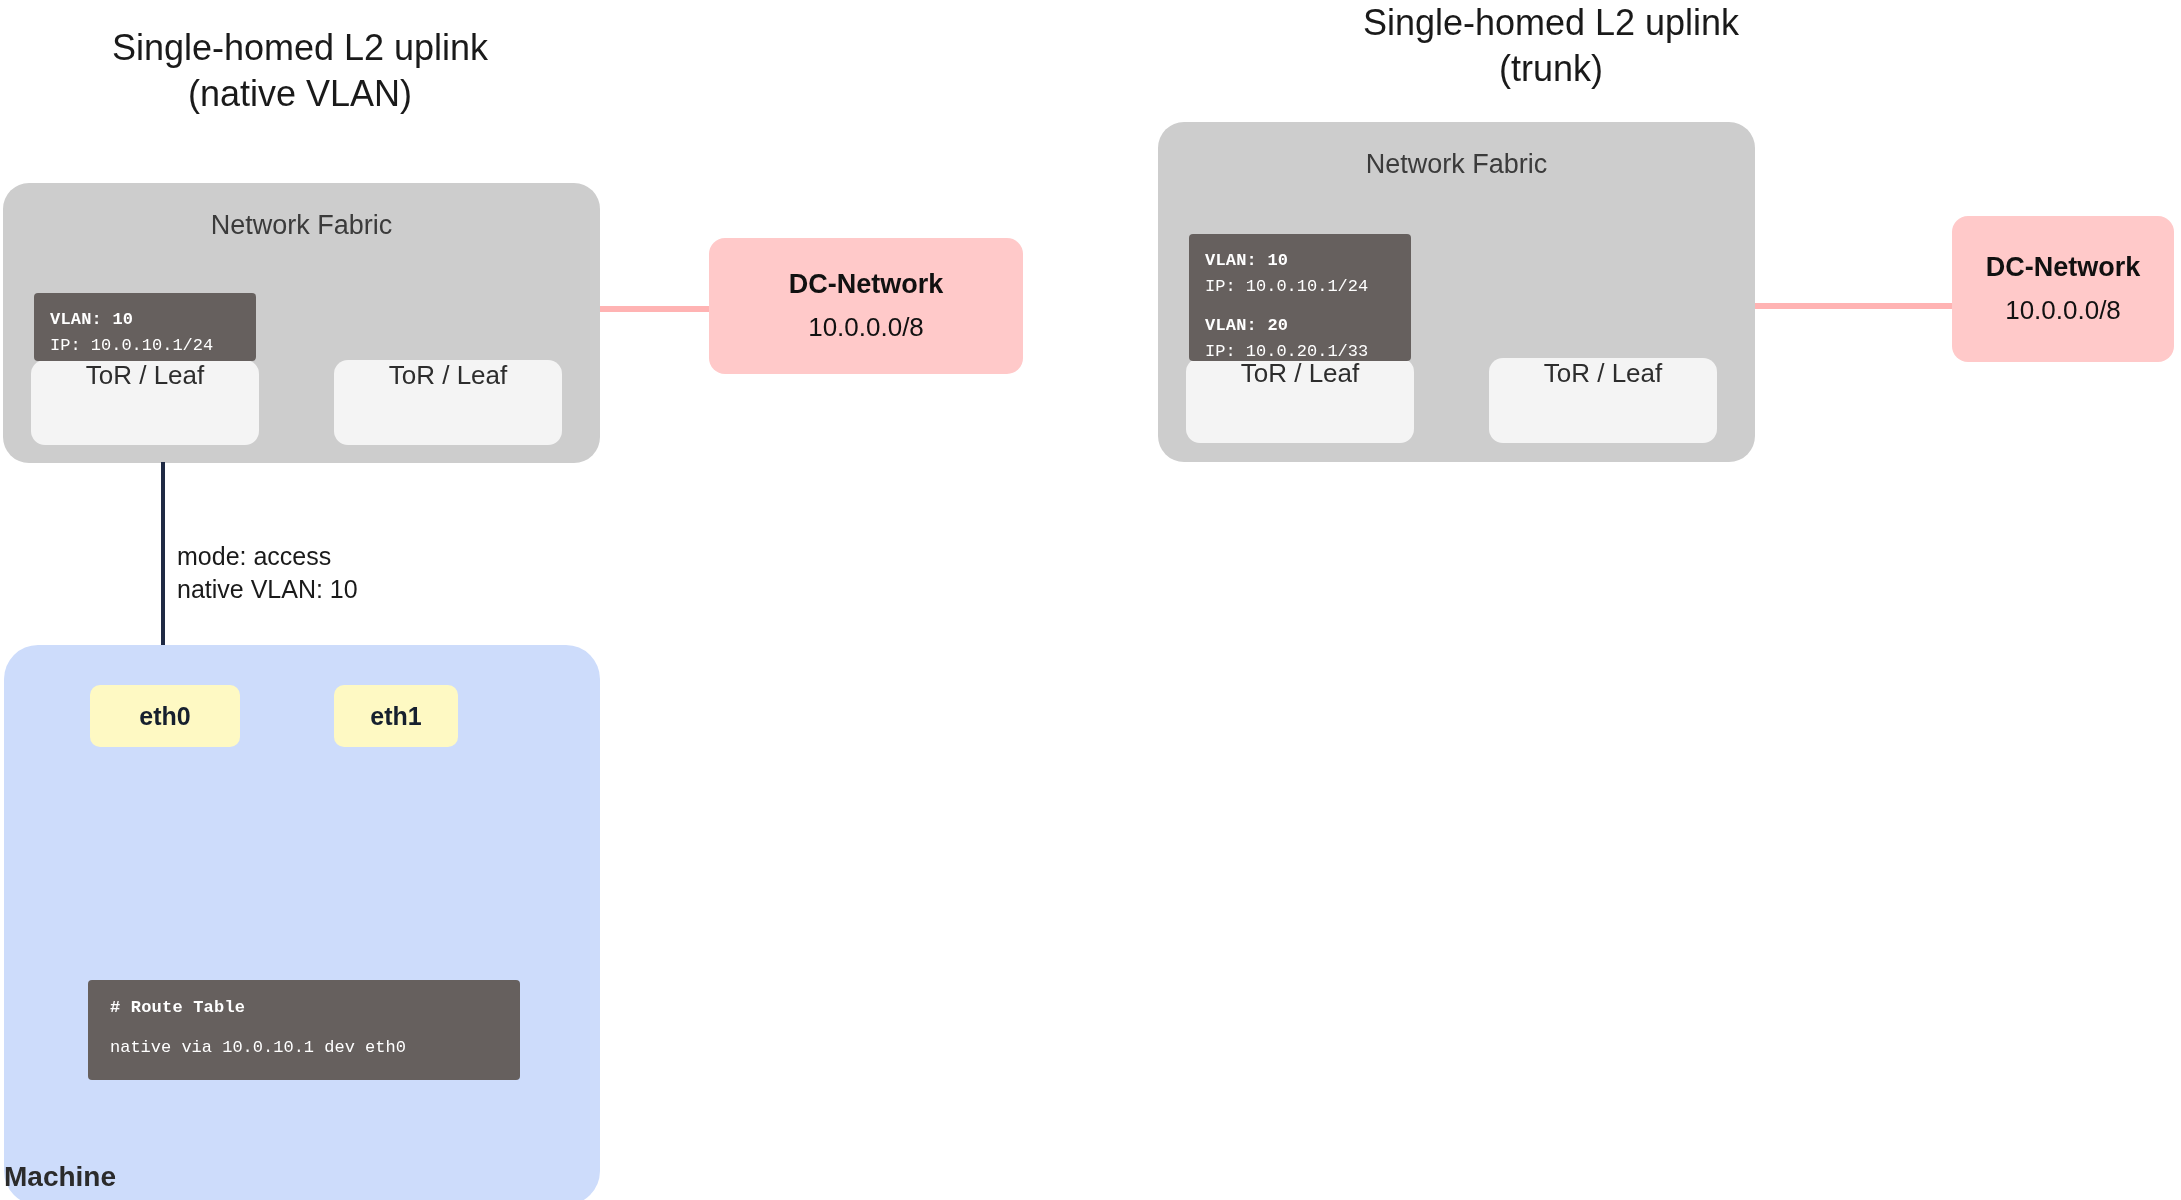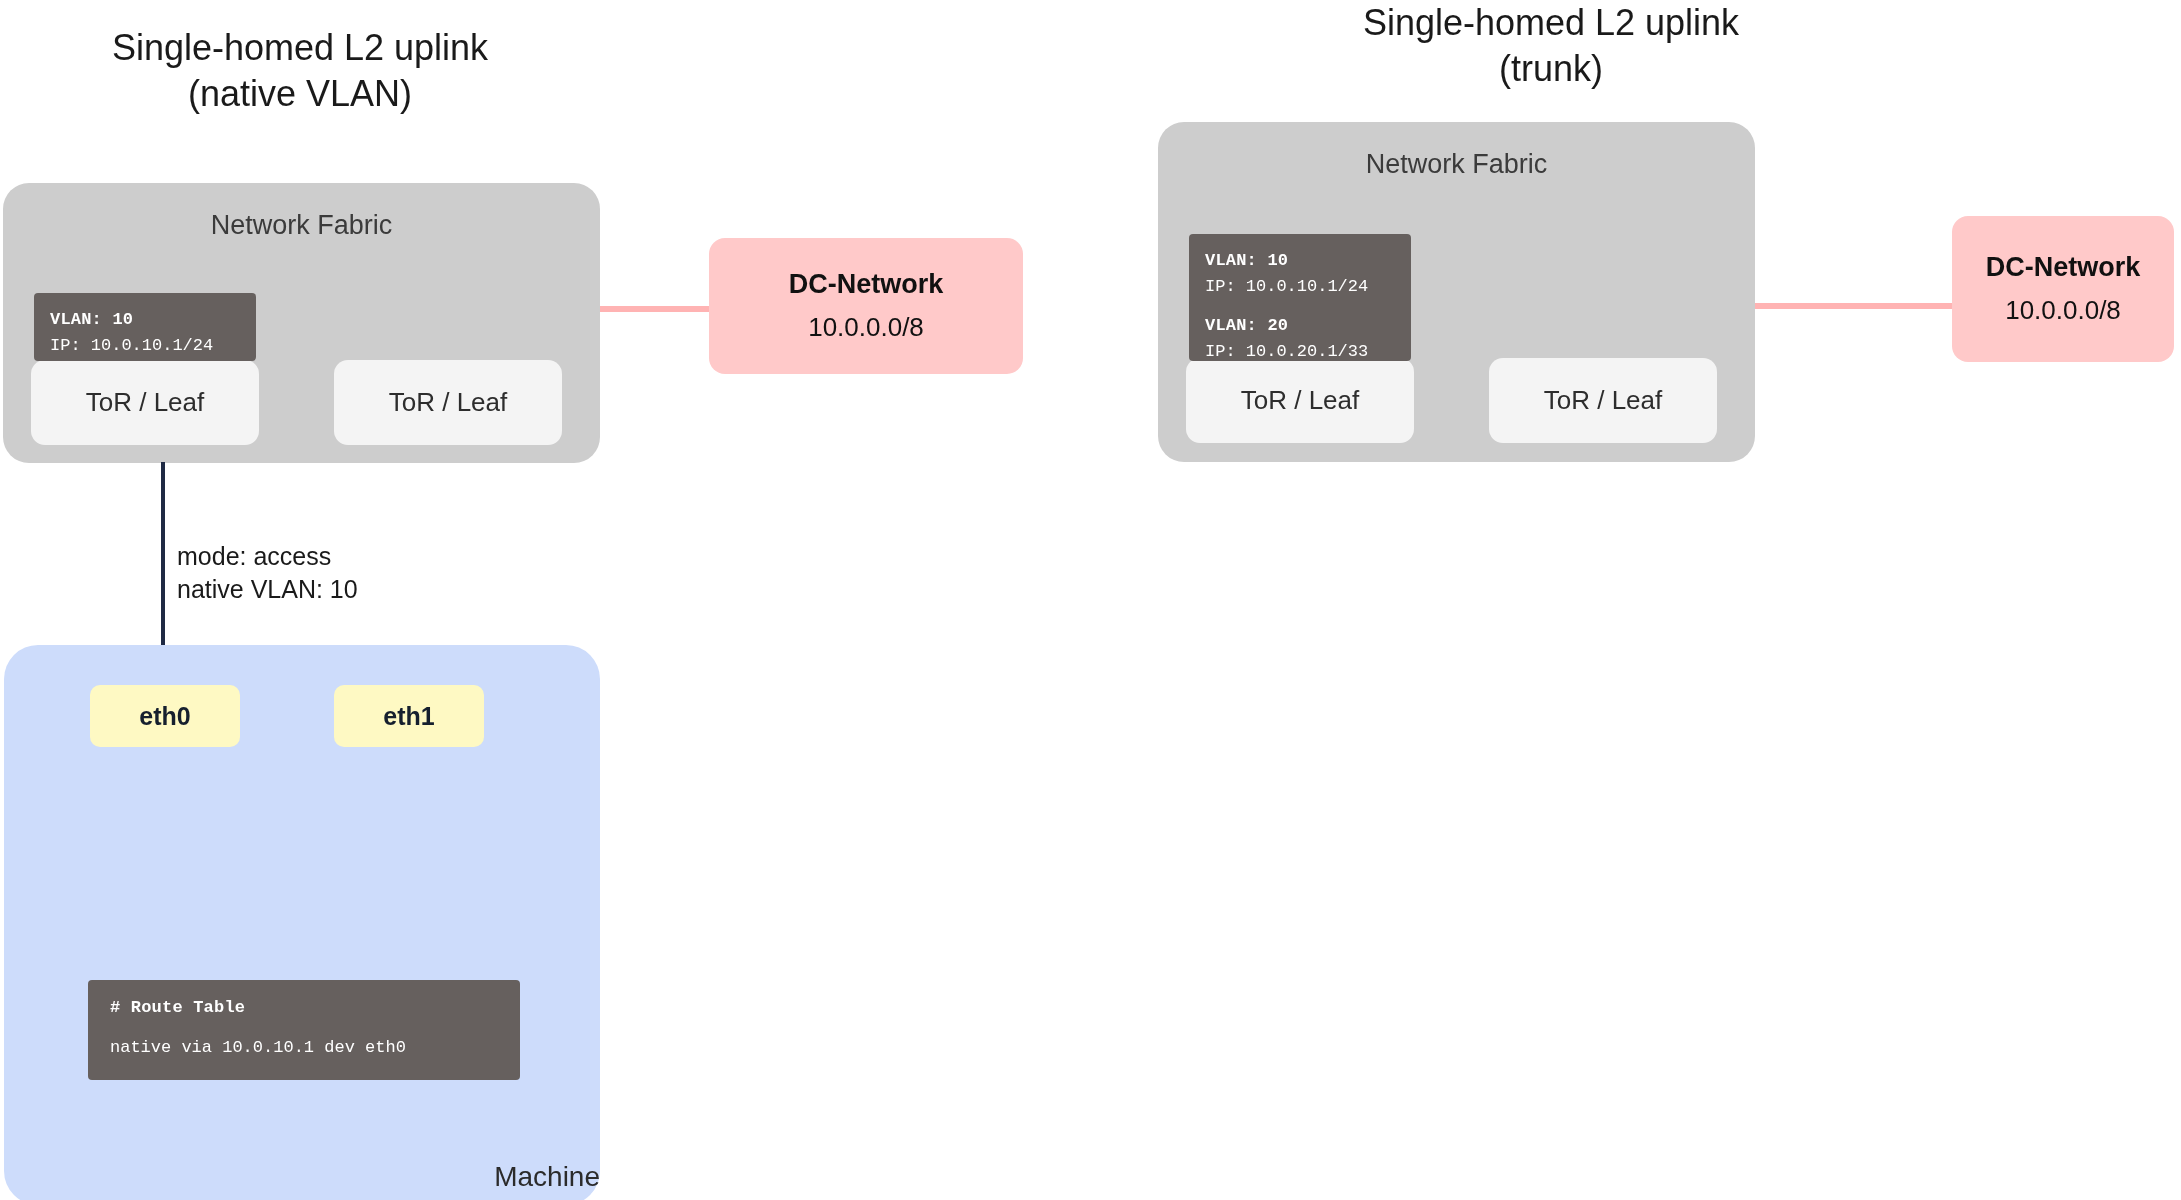--- a/index.html
+++ b/index.html
@@ -20,21 +20,21 @@
   
   .fabric{
     position:absolute;background:#cdcdcd;border-radius:26px;
   }
   .fabric-title{
     position:absolute;left:0;right:0;text-align:center;
     font-size:27px;font-weight:normal;color:#3b3b3b;
   }
   .tor{
     position:absolute;background:#f4f4f4;border-radius:14px;
-    display:flex;align-items:center;justify-content:center;
+    display:flex;justify-content:center;
   }
   .tor span{font-size:26px;color:#2d2d2d;}
 
   
   .chip{
     position:absolute;background:#66605e;border-radius:4px;
     color:#ffffff;font-family:"Liberation Mono", monospace;
     box-sizing:border-box;
   }
   .chip .hdr{font-weight:bold;font-size:17px;line-height:1.5;letter-spacing:.2px;}
@@ -48,22 +48,22 @@
   }
   .dcnet .n{font-size:27px;font-weight:bold;color:#111;margin-bottom:12px;}
   .dcnet .c{font-size:26px;color:#111;}
   .pinkline{position:absolute;background:#ffb3b3;height:6px;}
 
   
   .machine{
     position:absolute;background:#cddcfb;border-radius:34px;
   }
   .machine-label{
-    position:absolute;left:0;right:0;text-align:right;
-    font-size:28px;font-weight:normal;color:#2b2b2b;
+    position:absolute;left:0;right:0;text-align:left;
+    font-size:28px;font-weight:bold;color:#2b2b2b;
   }
   .nic{
     position:absolute;background:#fef9c3;border-radius:10px;
     display:flex;align-items:center;justify-content:center;
   }
   .nic span{font-size:25px;font-weight:bold;color:#16202e;}
 
   
   .uplink{position:absolute;width:4px;background:#1f2a44;}
   .linklabel{
@@ -103,21 +103,21 @@
   </div>
 
   <div class="uplink" style="left:161px;top:462px;height:222px;"></div>
   <div class="linklabel" style="left:177px;top:540px;">mode: access
 native VLAN: 10</div>
 
   <div class="machine" style="left:4px;top:645px;width:596px;height:560px;">
     <div class="nic" style="left:86px;top:40px;width:150px;height:62px;">
       <span>eth0</span>
     </div>
-    <div class="nic" style="left:330px;top:40px;width:150px;height:62px;">
+    <div class="nic" style="left:330px;top:40px;width:124px;height:62px;">
       <span>eth1</span>
     </div>
 
 
     <div class="chip" style="left:84px;top:335px;width:432px;height:100px;padding:15px 22px;">
       <div class="hdr"># Route Table</div>
       <div class="gap"></div>
       <div class="ln">native via 10.0.10.1 dev eth0</div>
     </div>
 

